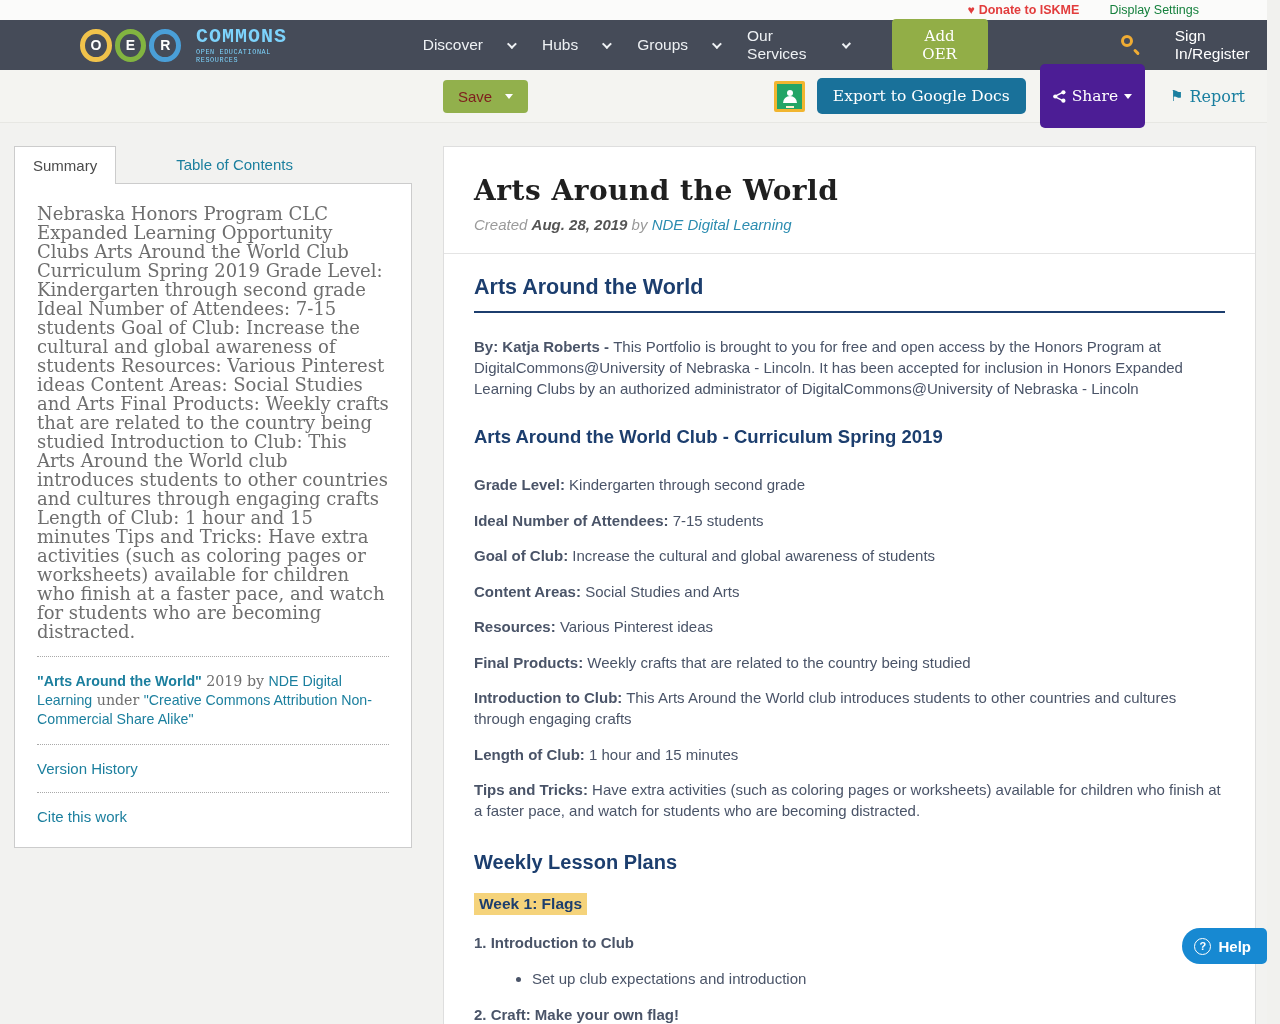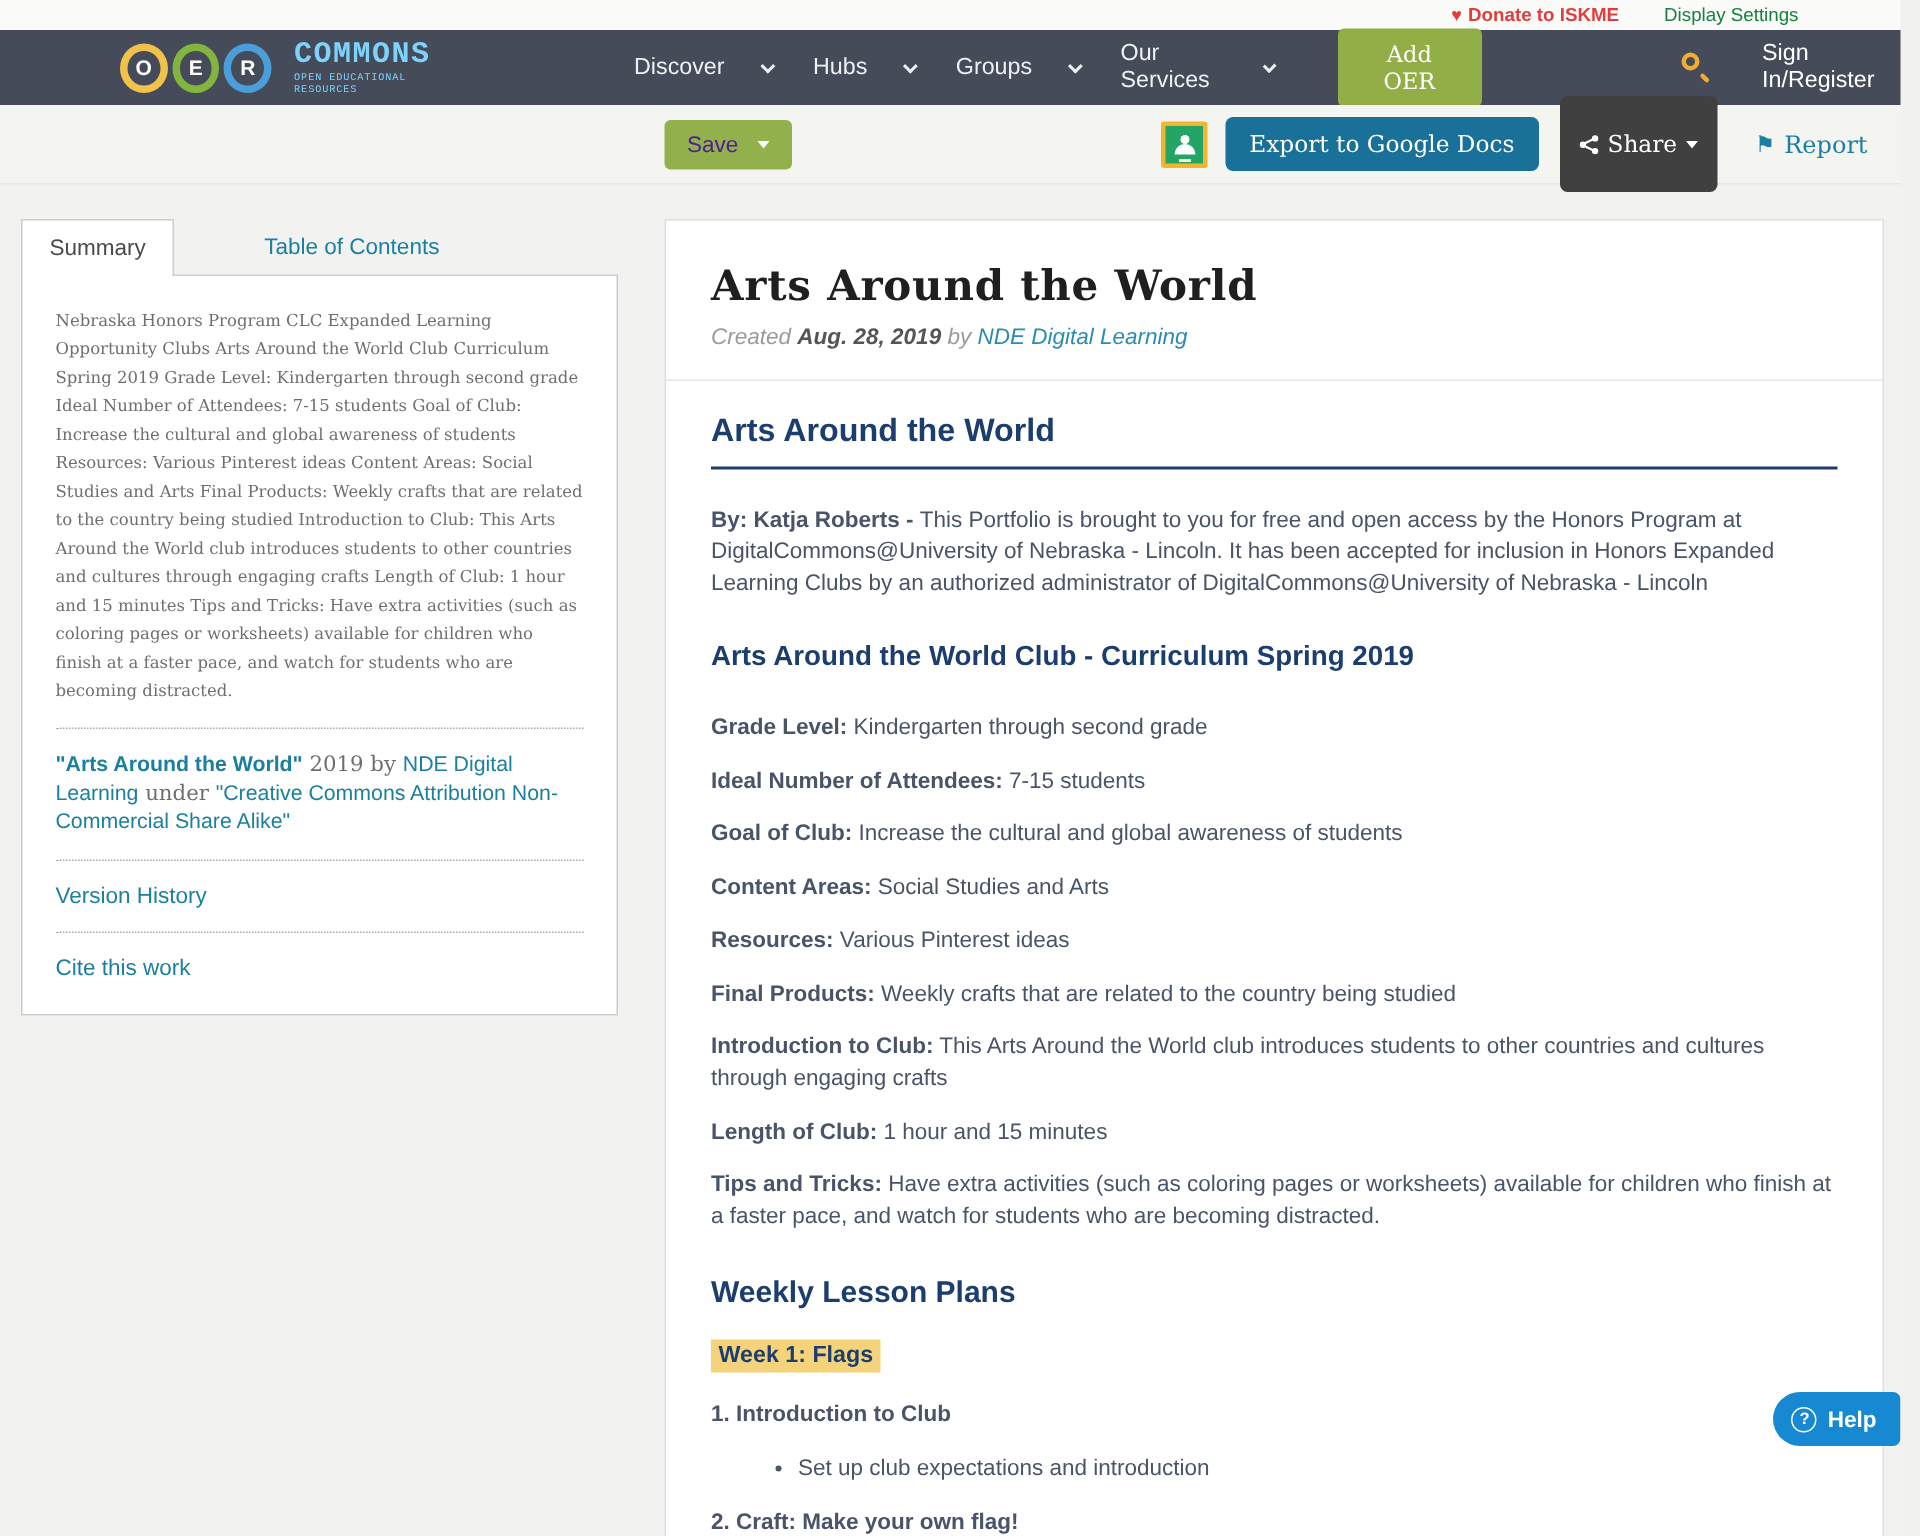--- a/index.html
+++ b/index.html
@@ -35,47 +35,47 @@
              border-radius:4px; padding:8px 15px; font-family:"DejaVu Serif",serif; }
   .search-btn { margin-left:132px; width:22px; height:22px; position:relative; cursor:pointer; background:none; border:none; }
   .search-circle { position:absolute; left:1px; top:1px; width:12px; height:12px; border:3px solid #f0ac33; border-radius:50%; }
   .search-handle { position:absolute; left:14px; top:14px; width:7px; height:3px; background:#f0ac33;
                    transform:rotate(45deg); transform-origin:left center; border-radius:2px; }
   .signin { margin-left:34px; color:#fff; font-size:15.5px; text-decoration:none; }
 
   
   .toolbar { position:absolute; left:0; top:70px; width:1280px; height:53px; background:#f4f4f1;
              border-bottom:1px solid #e7e7e3; display:flex; align-items:center; }
-  .save-btn { margin-left:443px; background:#92b04c; border:none; color:#4c1d95; font-size:15px;
+  .save-btn { margin-left:443px; background:#92b04c; border:none; color:#7f1d1d; font-size:15px;
               border-radius:4px; padding:8px 15px; display:flex; align-items:center; gap:13px; cursor:pointer; }
   .caret { width:0; height:0; border-left:4.5px solid transparent; border-right:4.5px solid transparent;
            border-top:5px solid #fff; display:inline-block; }
   .toolbar-right { margin-left:auto; margin-right:35px; display:flex; align-items:center; }
   .classroom-btn { width:31px; height:31px; background:#23a566; border:3px solid #f1b52f; border-radius:2px;
                    position:relative; cursor:pointer; }
   .cr-head { position:absolute; left:10px; top:6px; width:6px; height:6px; border-radius:50%; background:#fff; }
   .cr-body { position:absolute; left:6px; top:12px; width:14px; height:7px; border-radius:7px 7px 0 0; background:#fff; }
   .cr-tray { position:absolute; left:9px; bottom:1px; width:8px; height:2px; background:#fdf3d2; }
   .export-btn { margin-left:12px; background:#19719a; border:none; color:#fff; font-size:15.5px;
                 font-family:"DejaVu Serif",serif; border-radius:5px; padding:9px 16px; cursor:pointer; }
-  .share-btn { margin-left:14px; background:#404040; border:none; color:#fff; font-size:15.5px;
+  .share-btn { margin-left:14px; background:#4c1d95; border:none; color:#fff; font-size:15.5px;
                font-family:"DejaVu Serif",serif; border-radius:5px; padding:23px 13px;
                display:flex; align-items:center; gap:6px; cursor:pointer; }
   .report-btn { margin-left:25px; background:none; border:none; color:#1a7fa0; font-size:16px;
                 font-family:"DejaVu Serif",serif; display:flex; align-items:center; gap:6px; cursor:pointer; }
   .flag-glyph { font-size:15px; line-height:1; }
 
   
   .sidebar { position:absolute; left:14px; top:146px; width:398px; }
   .tabs { display:flex; position:relative; z-index:2;gap:42px; }
   .tab { font-size:15px; padding:10px 18px; cursor:pointer; }
   .tab-active { background:#fff; border:1px solid #cccccc; border-bottom:none; color:#4a4a4a; margin-bottom:-1px; }
   .tab-inactive { color:#1b7f9e; }
   .side-panel { background:#fff; border:1px solid #cccccc; padding:20px 22px 22px 22px; position:relative; z-index:1; }
-  .side-summary { font-family:"DejaVu Serif",serif; color:#6e6e6e; font-size:11px; line-height:19px; }
+  .side-summary { font-family:"DejaVu Serif",serif; color:#6e6e6e; font-size:18px; line-height:19px; }
   .dotted { border:none; border-top:1px dotted #a9a9a9; margin:15px 0; }
   .side-attr { font-size:14.2px; line-height:19px; color:#6e6e6e; font-family:"DejaVu Serif",serif; }
   .side-attr a { color:#1b7f9e; text-decoration:none; font-family:"Liberation Sans",sans-serif; }
   .attr-title { font-weight:bold; }
   .side-link { display:block; color:#1b7f9e; font-size:15px; text-decoration:none; }
 
   
   .main-card { position:absolute; left:443px; top:146px; width:813px; height:900px; background:#fff;
                border:1px solid #dedede; }
   .card-head { padding:27px 30px 20px 30px; }

